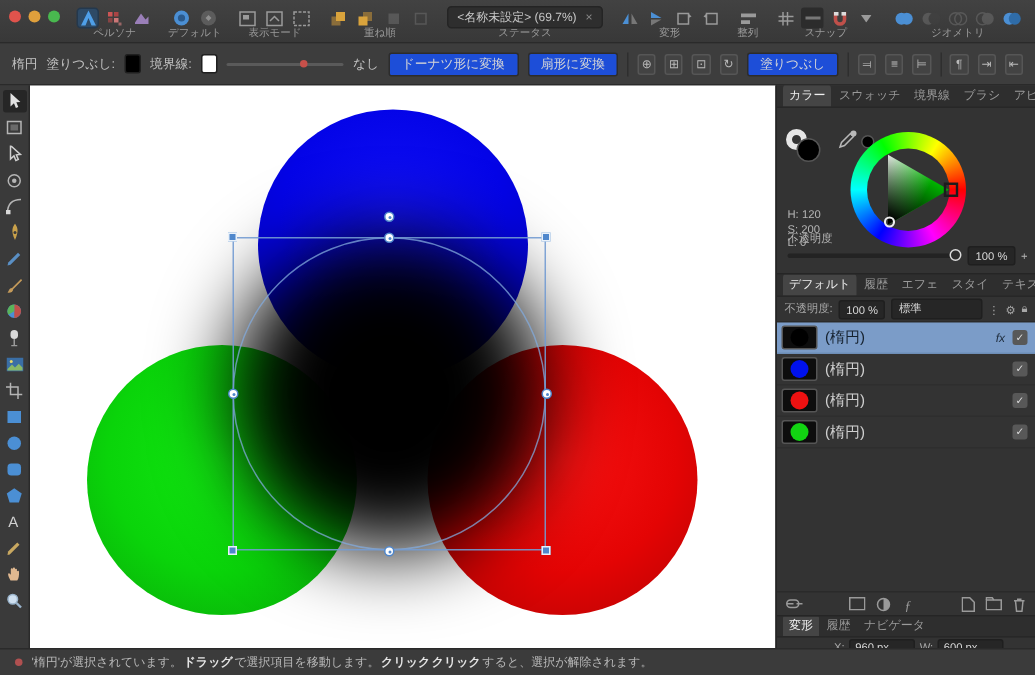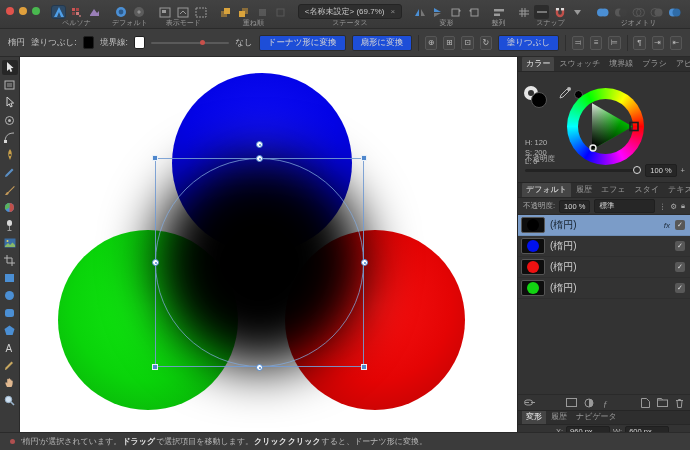--- a/index.html
+++ b/index.html
@@ -690,16 +690,16 @@
     </div>
   </div>
 
   <div class="statusbar">
     <span class="statdot"></span>
     <span>'楕円'が選択されています。 </span>
     <span class="b">ドラッグ</span>
     <span>で選択項目を移動します。 </span>
     <span class="b">クリック</span>
     <span class="b">クリック</span>
-    <span>すると、ドーナツ形に変換。</span>
+    <span>すると、選択が解除されます。</span>
   </div>
 
 </div>
 
 </body></html>

